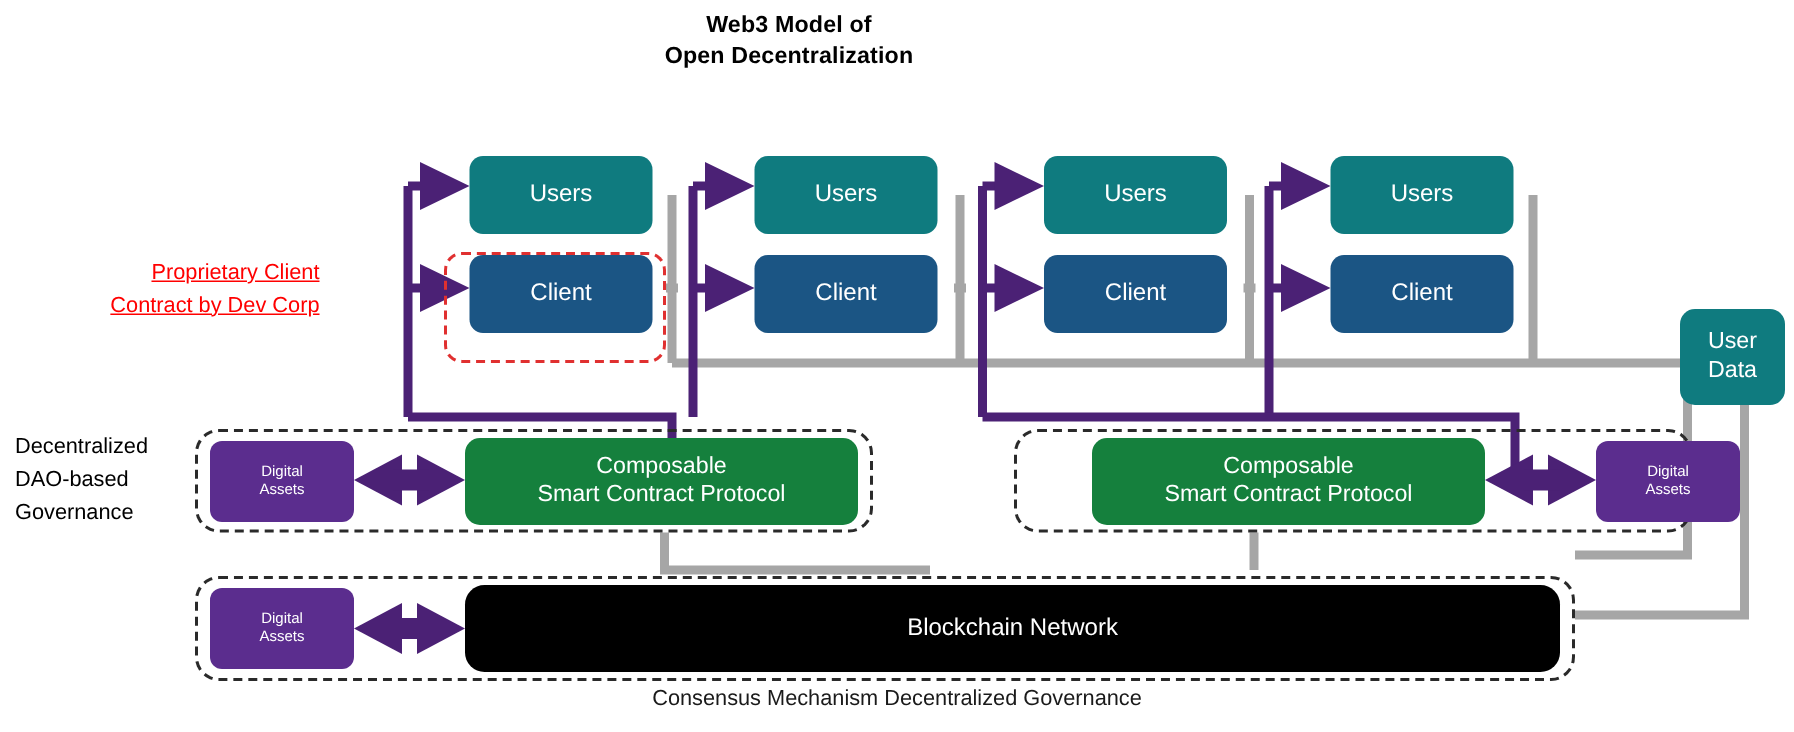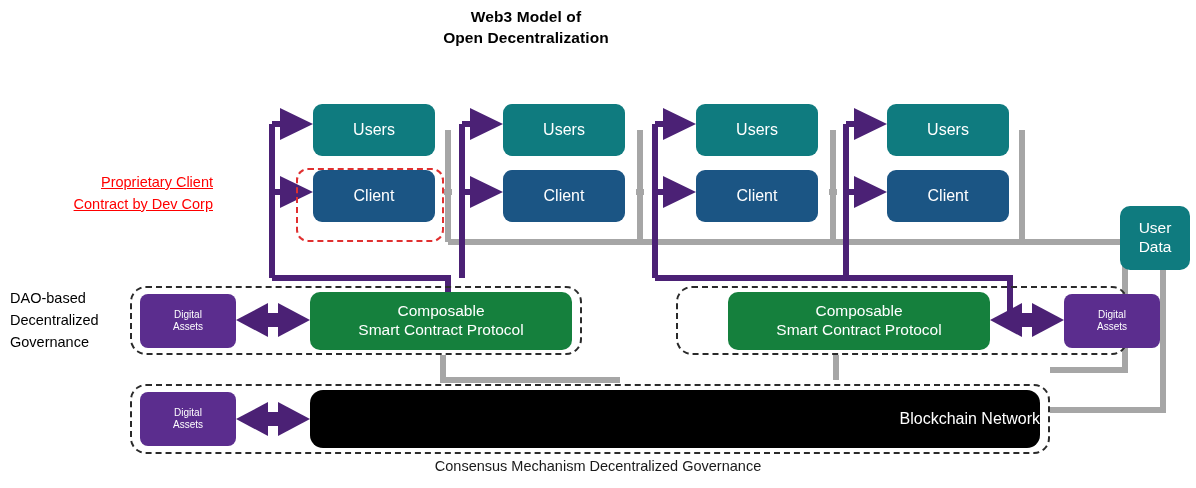--- a/index.html
+++ b/index.html
@@ -71,21 +71,20 @@
   }
   .node.protocol {
     background: #15803d;
     font-size: 15.5px;
     border-radius: 10px;
   }
   .node.chain {
     background: #000000;
     font-size: 16px;
     border-radius: 13px;
-    justify-content: flex-end;
   }
   .dashbox {
     position: absolute;
     border: 2.2px dashed #2a2a2a;
     border-radius: 16px;
     box-sizing: border-box;
     background: transparent;
   }
   .dashbox.red {
     border: 2px dashed #e03030;
@@ -209,22 +208,22 @@
   <div class="dashbox" style="left:676px; top:286px; width:452px; height:69px;"></div>
 
   <div class="dashbox" style="left:130px; top:384px; width:920px; height:70px;"></div>
 
   <div class="sidelabel red" style="left:8px; top:172px; width:205px;text-decoration:underline;">
     <div>Proprietary Client</div>
     <div>Contract by Dev Corp</div>
   </div>
 
   <div class="sidelabel" style="left:10px; top:288px; width:118px;">
+    <div>Decentralized</div>
     <div>DAO-based</div>
-    <div>Decentralized</div>
     <div>Governance</div>
   </div>
 
   <div class="caption" style="top:458px;">Consensus Mechanism Decentralized Governance</div>
 
   <div class="node users" style="left:313px; top:104px; width:122px; height:52px;">
     <span>Users</span>
   </div>
   <div class="node client" style="left:313px; top:170px; width:122px; height:52px;">
     <span>Client</span>

